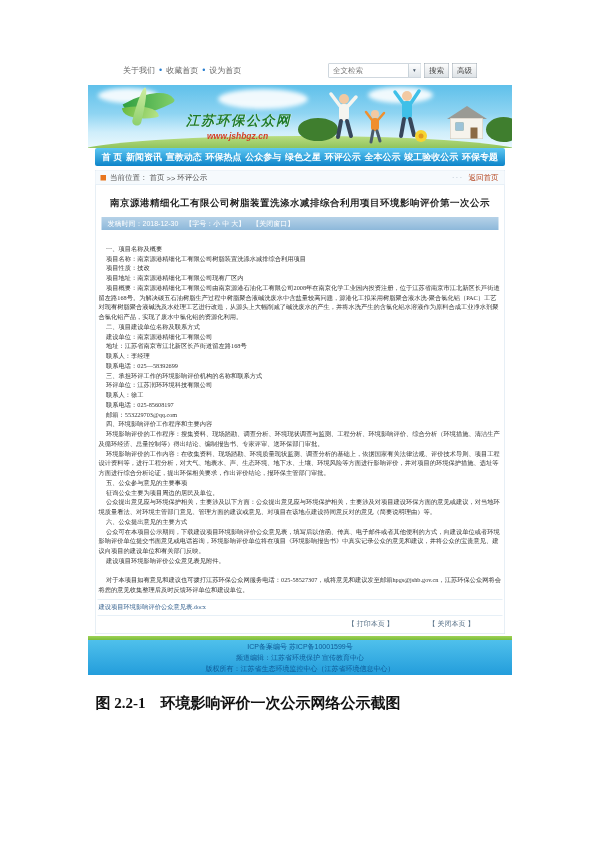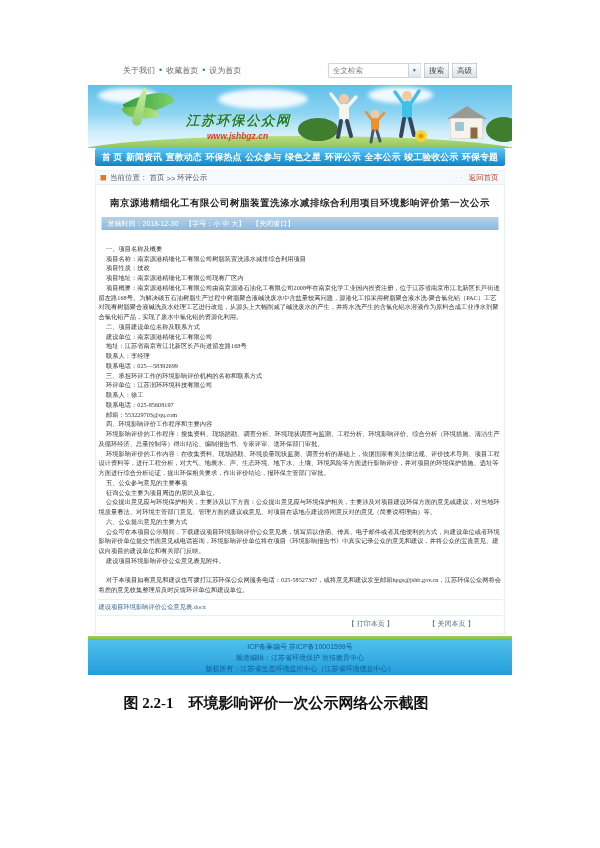--- a/index.html
+++ b/index.html
@@ -74,21 +74,21 @@
      font-size:14px;color:#546e85;}
   .printrow span{cursor:pointer;}
   
   .footer{margin-top:4px;}
   .footer .greenbar{height:8px;background:linear-gradient(#9ed257,#7cbc3a);}
   .footer .bluearea{height:70px;background:linear-gradient(#4fc0ec,#239ddb);
      display:flex;flex-direction:column;align-items:center;justify-content:center;gap:4px;}
   .footer .bluearea div{font-size:14px;color:#0e5a96;}
   
   .caption{position:absolute;left:0;top:694px;width:496px;text-align:center;
-     font-family:"Liberation Serif","DejaVu Serif",serif;font-weight:bold;font-size:15px;color:#111;margin-left:28px;}
+     font-family:"Liberation Serif","DejaVu Serif",serif;font-weight:bold;font-size:15px;color:#111;}
 </style>
 </head>
 <body>
 
 <div class="shot">
 
   <div class="utilbar">
     <div class="left">
       <span>关于我们</span>
       <span class="dot">•</span>

